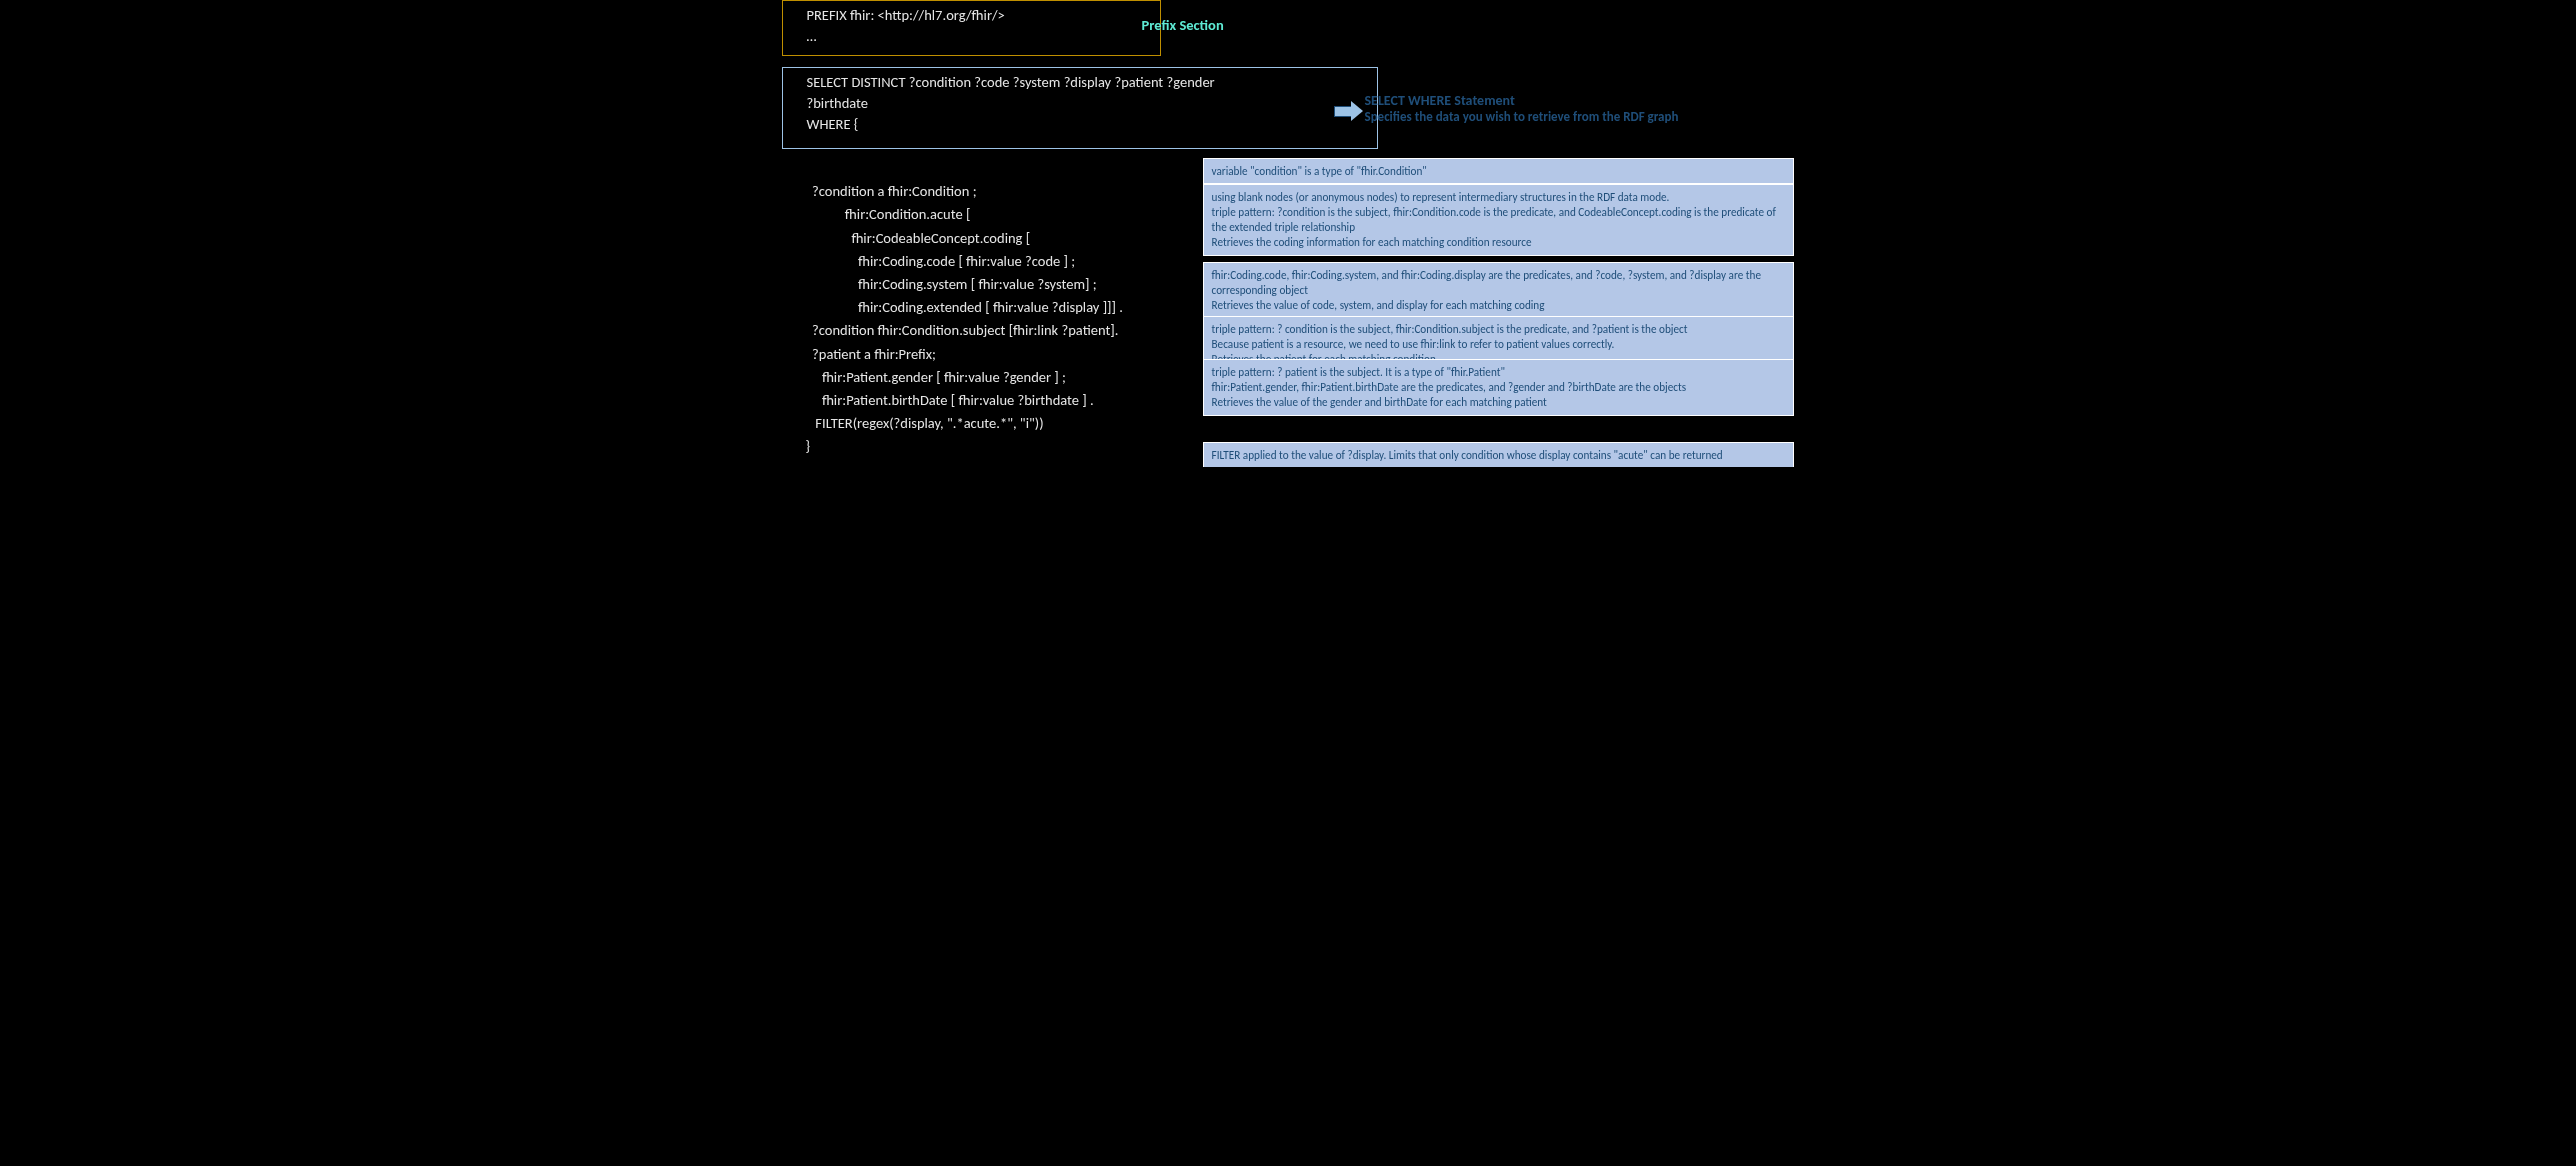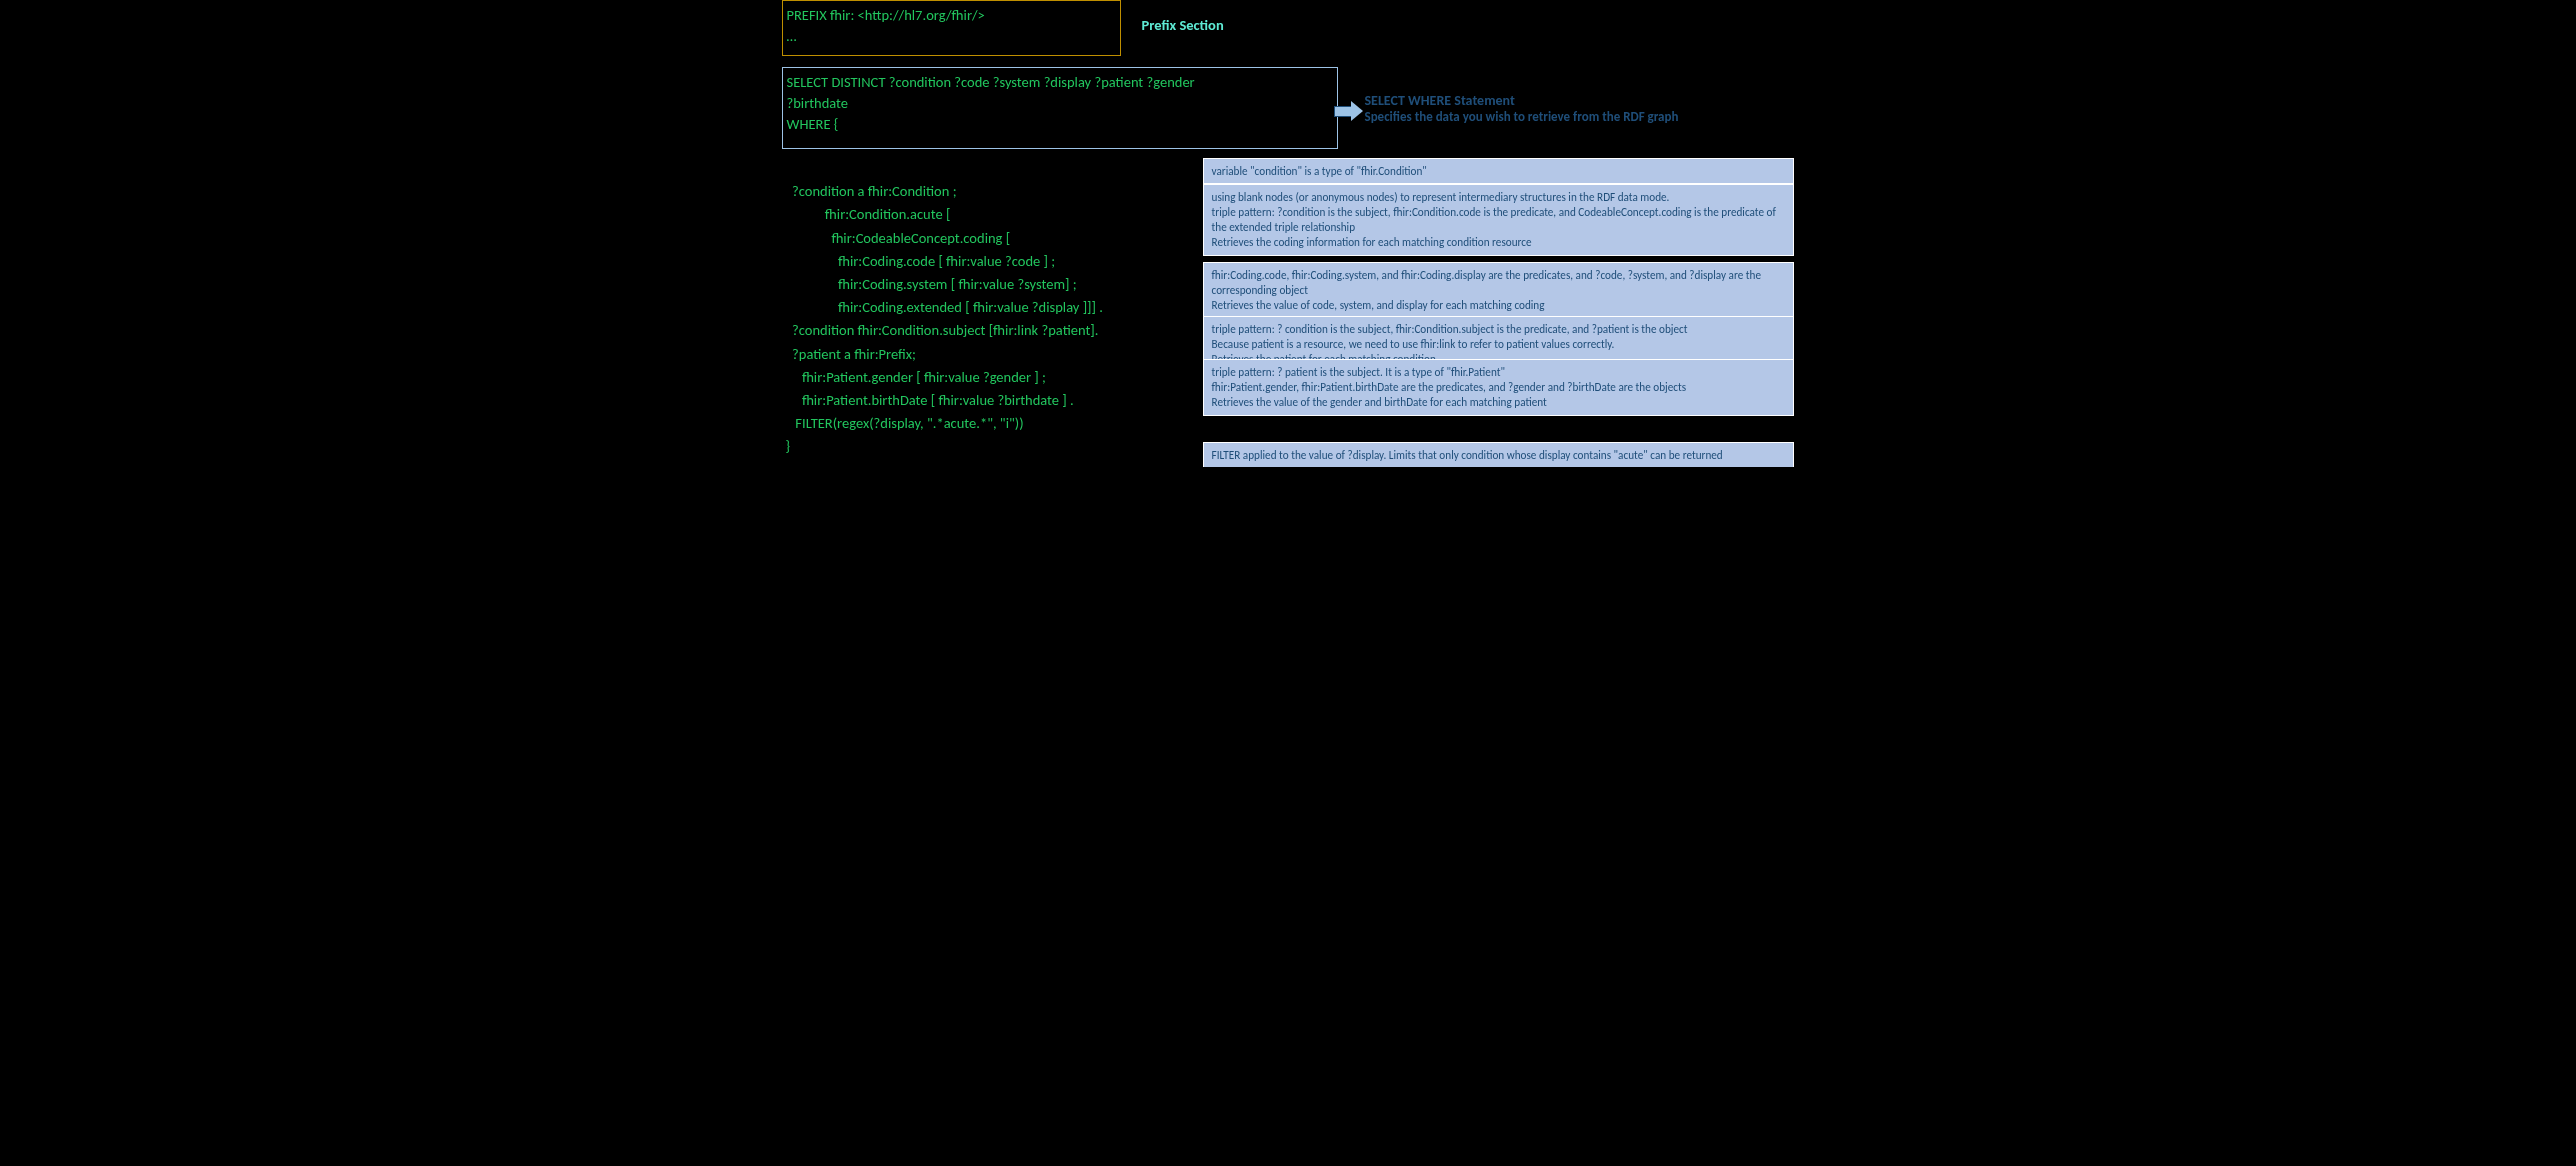--- a/index.html
+++ b/index.html
@@ -1,17 +1,17 @@
 <!DOCTYPE html>
 <html style="font-size:10.5px"><head>
 <meta charset="utf-8">
 <style>
   html,body{margin:0;padding:0;background:#000;font-family:"Calibri","Segoe UI",Arial,sans-serif;color:#1f4e79}
   .stage{position:relative;width:1029px;height:467px;background:#000;margin:0 auto}
-  .box{position:absolute;padding:4px 4px;font-size:14.5px;line-height:1.45;color:#22c55e}
+  .box{position:absolute;padding:4px 24px;font-size:14.5px;line-height:1.45;color:#e5e5e5}
   .prefix-box{left:8px;top:0;width:329px;height:46px;border:1.3px solid #bf8f00}
   .select-box{left:8px;top:67px;width:546px;height:72px;border:1.3px solid #9dc3e6}
   .body-box{left:8px;top:153px;width:408px;height:293px;border:none;font-size:14.5px;line-height:1.6}
   .label-prefix{position:absolute;left:368px;top:16px;color:#5eead4;font-weight:700;font-size:14.5px}
   .label-select{position:absolute;left:591px;top:92px;width:414px;font-size:13px;color:#1f4e79}
   .label-select .hdr{font-weight:700;font-size:14px}
   .label-select .sub{font-weight:700}
   .arrow{position:absolute;left:560px;top:101px}
   .arrow .shaft{position:absolute;left:0;top:5.3px;width:17px;height:9.2px;background:#9dc3e6;border:0.7px solid #1f4e79}
   .arrow .head{position:absolute;left:17px;top:0;width:0;height:0;border-top:10px solid transparent;border-bottom:10px solid transparent;border-left:12px solid #9dc3e6}

